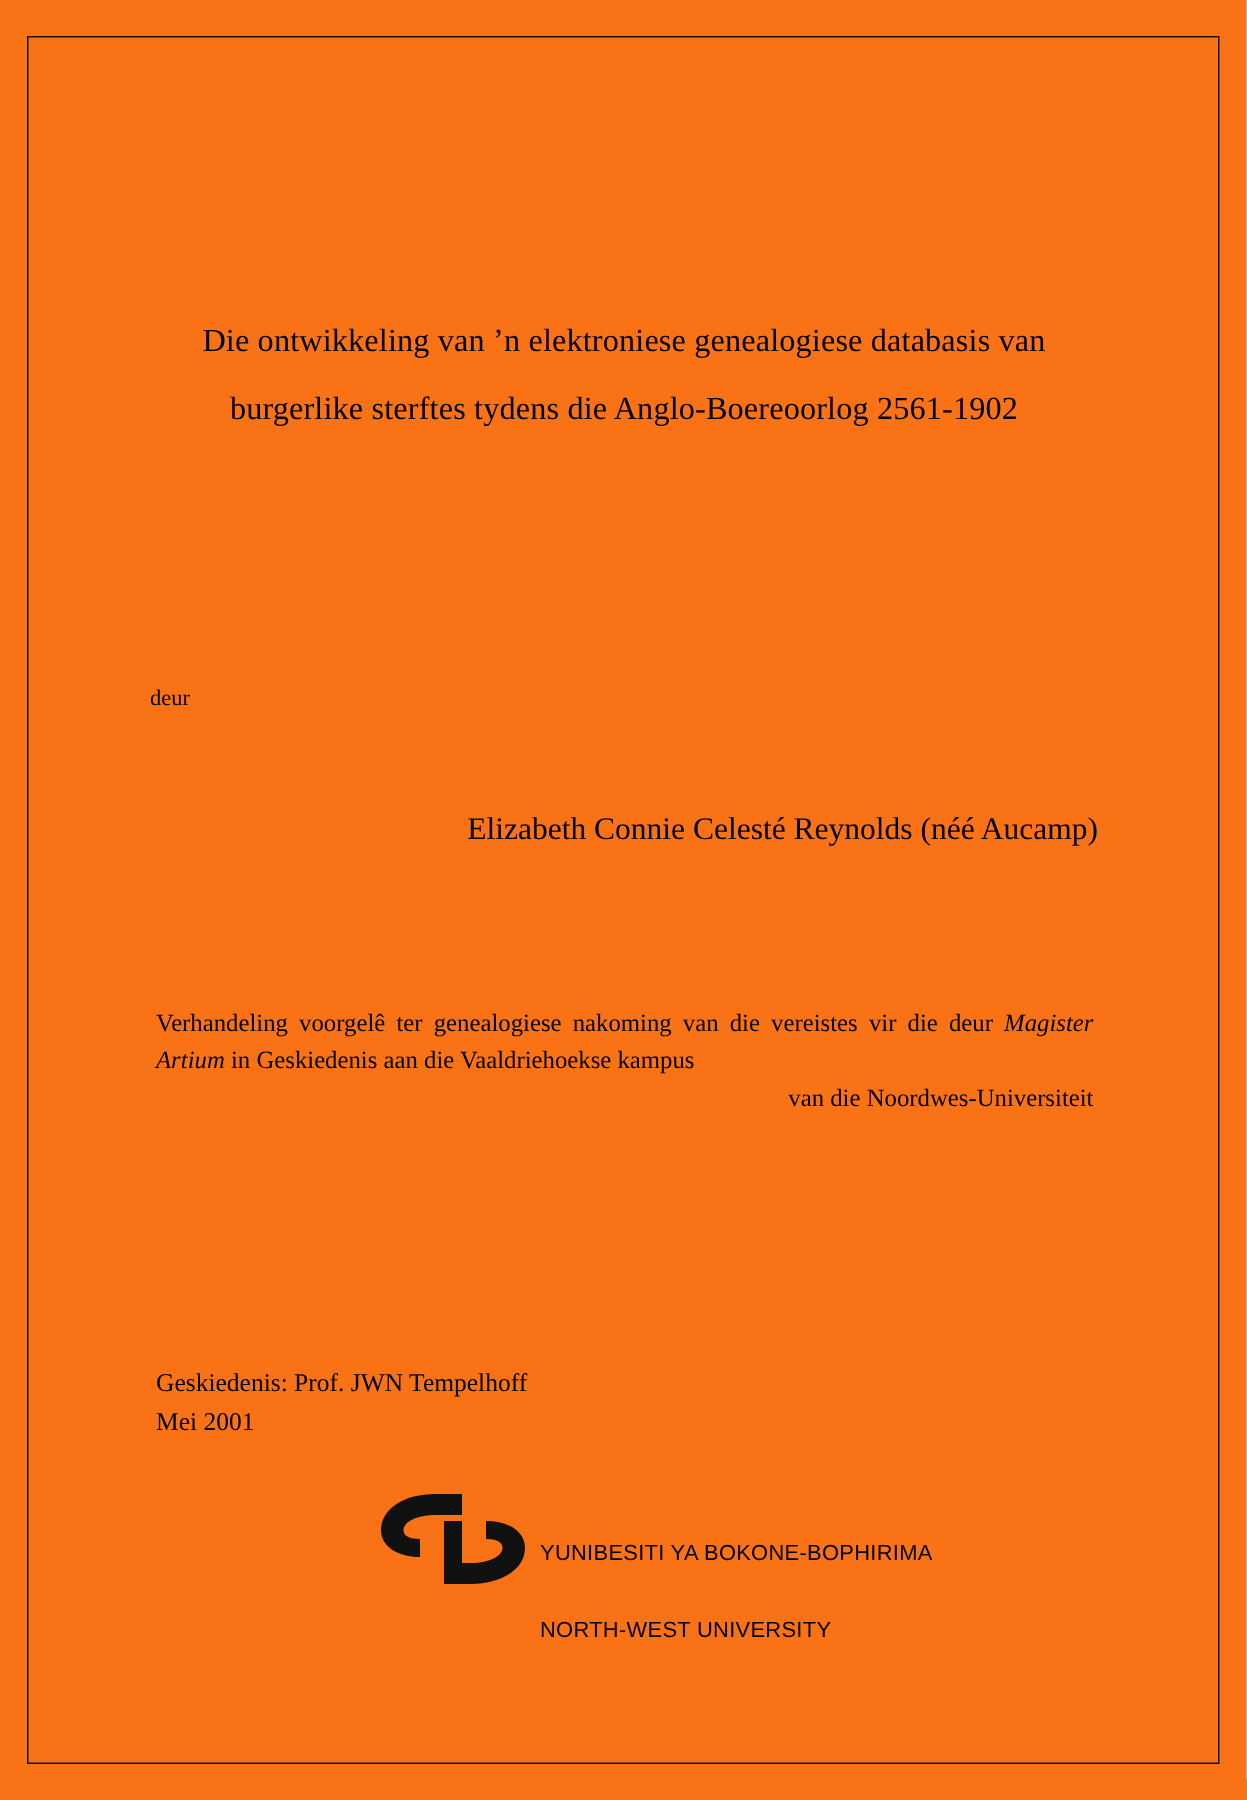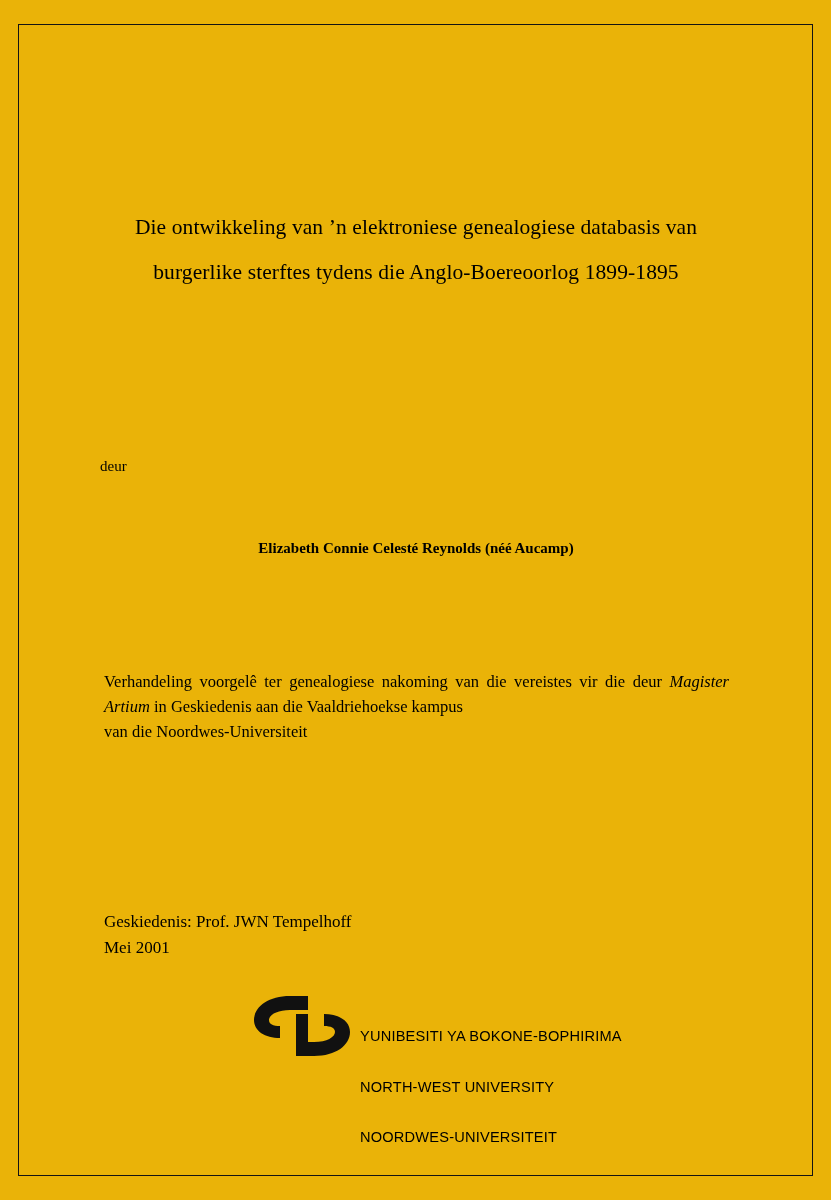--- a/index.html
+++ b/index.html
@@ -13,21 +13,21 @@
     font-family: "Liberation Serif", serif;
     color: #000000;
     position: relative;
     overflow: hidden;
   }
   .page {
     position: absolute;
     left: 0; top: 0;
     width: 831px;
     height: 1200px;
-    background: #eab308;
+    background: #f97316;
   }
   .page-border {
     position: absolute;
     left: 18px;
     top: 24px;
     width: 795px;
     height: 1152px;
     border: 1.5px solid #141414;
     box-sizing: border-box;
   }
@@ -58,35 +58,34 @@
     left: 0;
     width: 632px;
     text-align: left;
     font-size: 15px;
   }
   .author {
     position: absolute;
     top: 516px;
     left: 0;
     width: 632px;
-    text-align: center;
-    font-size: 15px;
-    font-weight: bold;
+    text-align: right;
+    font-size: 21px;
   }
   .statement {
     position: absolute;
     top: 645px;
     left: 4px;
     width: 625px;
     font-size: 16.5px;
     line-height: 25px;
     text-align: justify;
   }
   .statement .last-line {
-    text-align: left;
+    text-align: right;
   }
   .statement em {
     font-style: italic;
   }
   .supervisor {
     position: absolute;
     top: 885px;
     left: 4px;
     width: 500px;
     font-size: 17px;
@@ -124,21 +123,21 @@
 </head>
 <body>
 
 <div class="page">
   <div class="page-border"></div>
 
   <div class="content">
 
     <div class="title-block">
       <span class="title-line">Die ontwikkeling van ’n elektroniese genealogiese databasis van</span>
-      <span class="title-line">burgerlike sterftes tydens die Anglo-Boereoorlog 1899-1895</span>
+      <span class="title-line">burgerlike sterftes tydens die Anglo-Boereoorlog 2561-1902</span>
     </div>
 
     <div class="deur">deur</div>
 
     <div class="author">Elizabeth Connie Celesté Reynolds (néé Aucamp)</div>
 
     <div class="statement">
       <span>Verhandeling voorgelê ter genealogiese nakoming van die vereistes vir die</span>
       <span>deur </span><em>Magister Artium</em><span> in Geskiedenis aan die Vaaldriehoekse kampus</span>
       <div class="last-line">van die Noordwes-Universiteit</div>
@@ -151,18 +150,17 @@
 
     <div class="logo-wrap">
       <svg class="logo-mark" viewBox="0 0 108 66" xmlns="http://www.w3.org/2000/svg">
         <path d="M42 3 C20 3 6 14 6 27 C6 38 17 45 32 45 L32 33 C25 33 21 31 21 27 C21 22 29 17 42 17 L60 17 L60 3 Z" fill="#111111"></path>
         <path d="M66 63 C88 63 102 52 102 39 C102 28 91 21 76 21 L76 33 C83 33 87 35 87 39 C87 44 79 49 66 49 L48 49 L48 63 Z" fill="#111111"></path>
         <rect x="48" y="21" width="12" height="28" fill="#111111"></rect>
       </svg>
       <div class="logo-text">
         <div>YUNIBESITI YA BOKONE-BOPHIRIMA</div>
         <div>NORTH-WEST UNIVERSITY</div>
-        <div>NOORDWES-UNIVERSITEIT</div>
       </div>
     </div>
 
   </div>
 </div>
 
 </body></html>

